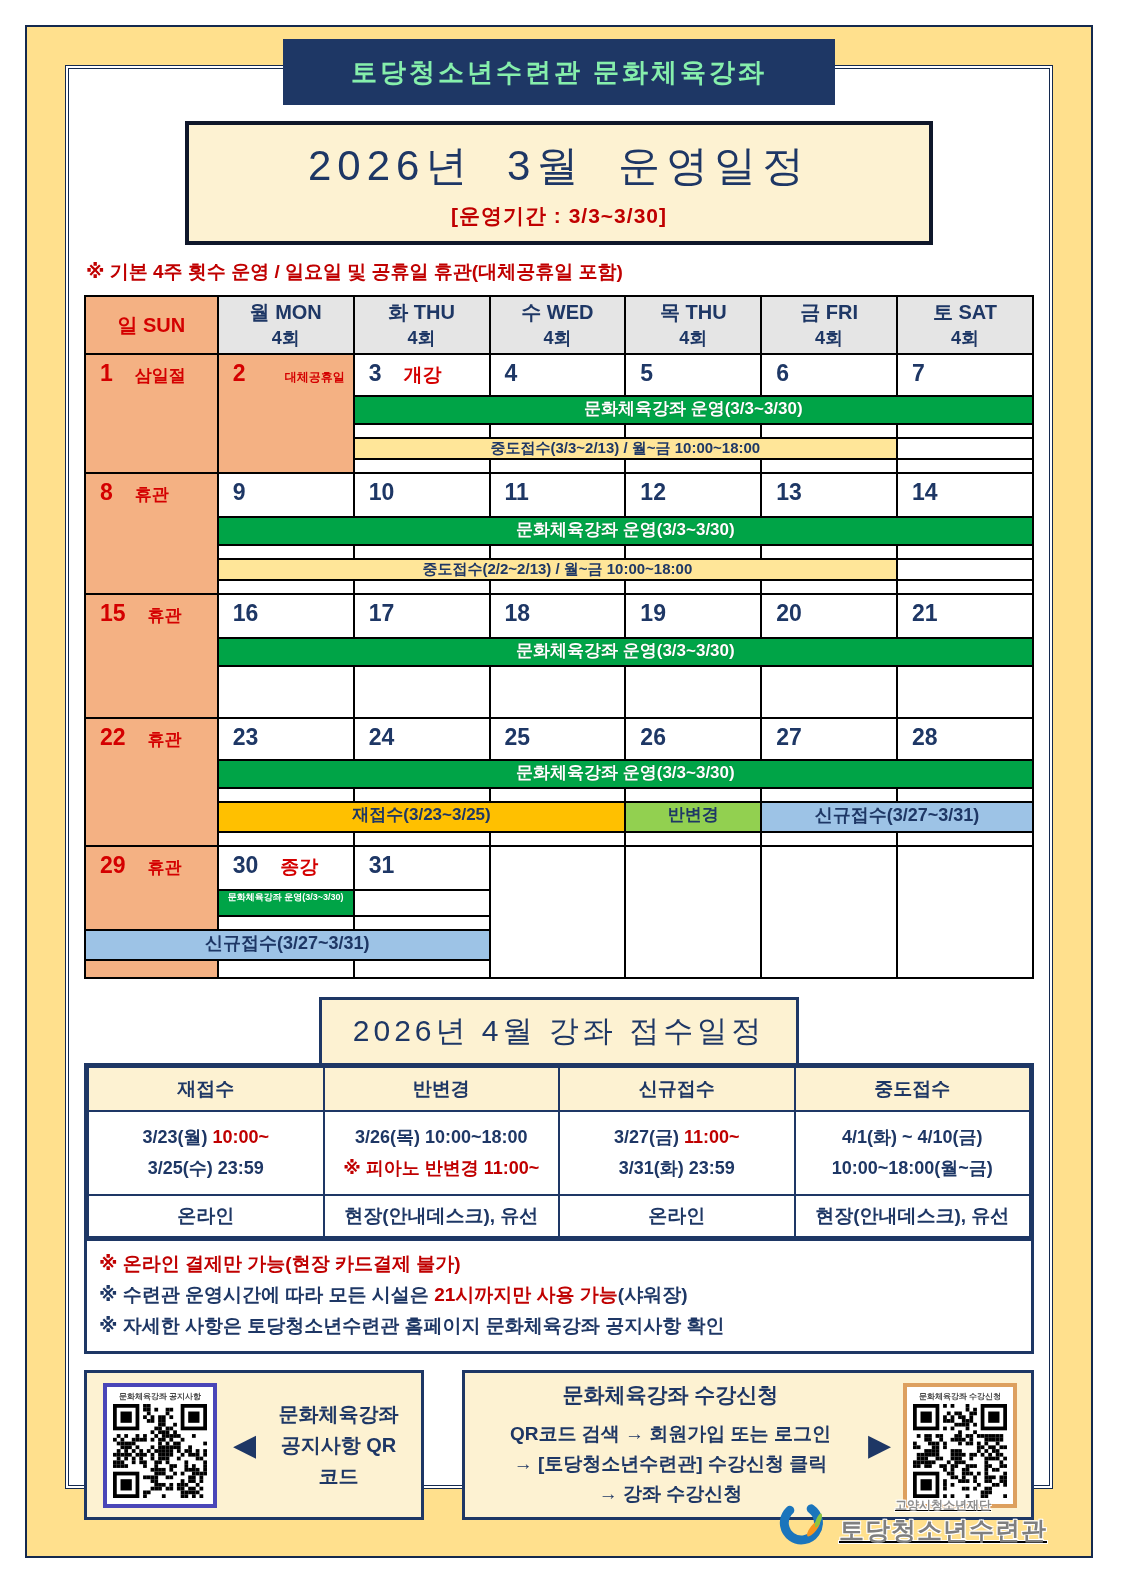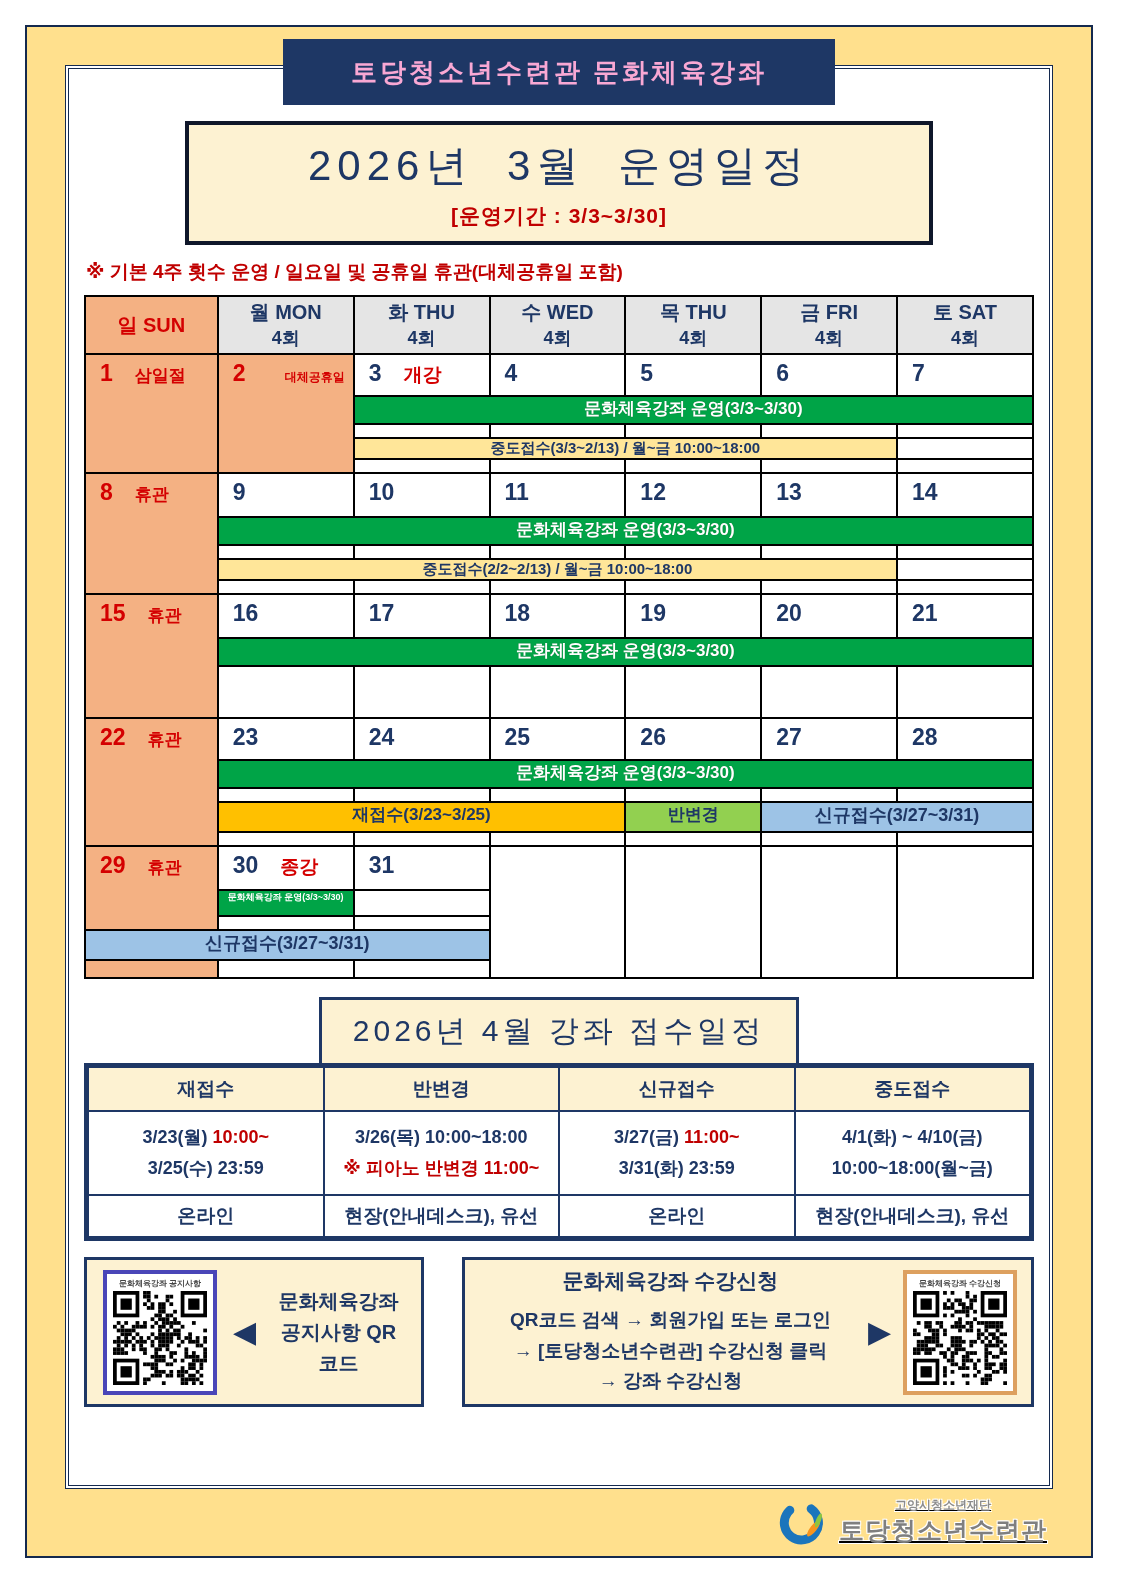--- a/index.html
+++ b/index.html
@@ -13,21 +13,21 @@
   }
   .inner {
     position:absolute; left:38px; top:38px; right:38px; height:1424px;
     box-sizing:border-box; border:4px double #14294e; background:#ffffff;
   }
   .content { position:relative; padding:0 15px; }
 
   
   .banner {
     width:552px; height:66px; margin:-30px auto 0; position:relative; z-index:3;
-    background:#1e3765; color:#f9a8d4; display:flex; align-items:center; justify-content:center;
+    background:#1e3765; color:#86efac; display:flex; align-items:center; justify-content:center;
     font-size:26px; font-weight:bold; letter-spacing:3px;
   }
 
   .title-box {
     width:748px; margin:16px auto 0; box-sizing:border-box;
     border:4px solid #0f172a; background:#fdf2d2; text-align:center; padding:13px 0 11px;
   }
   .title-main { font-size:42px; color:#1e3765; font-weight:500; letter-spacing:6px; word-spacing:16px; }
   .title-period { font-size:21px; color:#c00000; font-weight:600; margin-top:8px; letter-spacing:1px; }
 
@@ -473,20 +473,25 @@
               </td>
             </tr>
             <tr>
               <td class="am">온라인</td>
               <td class="am">현장(안내데스크), 유선</td>
               <td class="am">온라인</td>
               <td class="am">현장(안내데스크), 유선</td>
             </tr>
           </tbody>
         </table>
+        <div class="notes">
+          <div class="red">※ 온라인 결제만 가능(현장 카드결제 불가)</div>
+          <div><span>※ 수련관 운영시간에 따라 모든 시설은 </span><span class="red">21시까지만 사용 가능</span><span>(샤워장)</span></div>
+          <div>※ 자세한 사항은 토당청소년수련관 홈페이지 문화체육강좌 공지사항 확인</div>
+        </div>
       </div>
 
       <div class="qr-row">
         <div class="qr-box left">
           <div class="qr-card purple">
             <div class="qr-caption">문화체육강좌 공지사항</div>
             <div class="qr-img"><svg viewBox="0 0 100 100" width="100%" height="100%">
                   <rect x="32" y="0" width="4" height="4" fill="#000"></rect>
                   <rect x="36" y="0" width="4" height="4" fill="#000"></rect>
                   <rect x="32" y="4" width="4" height="4" fill="#000"></rect>

